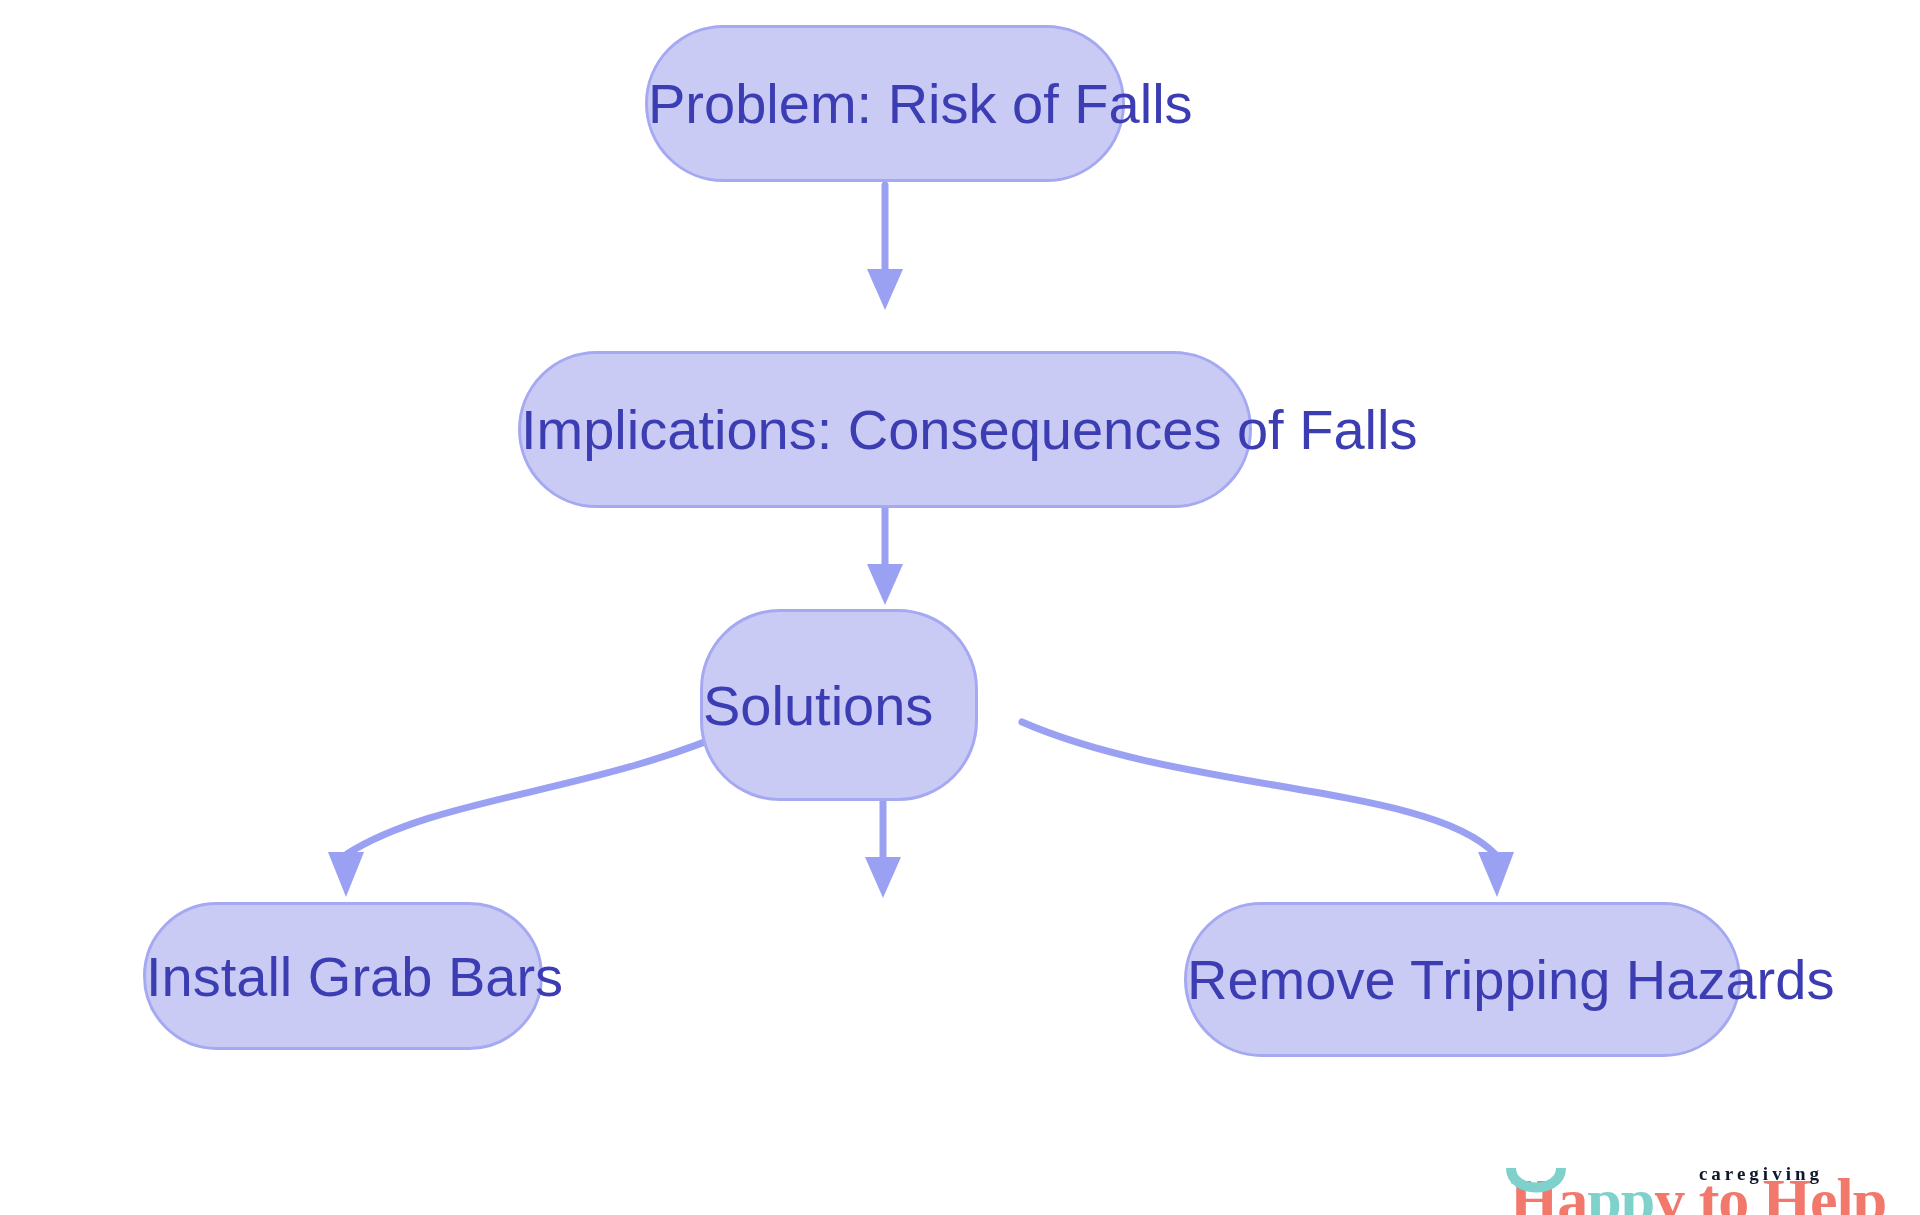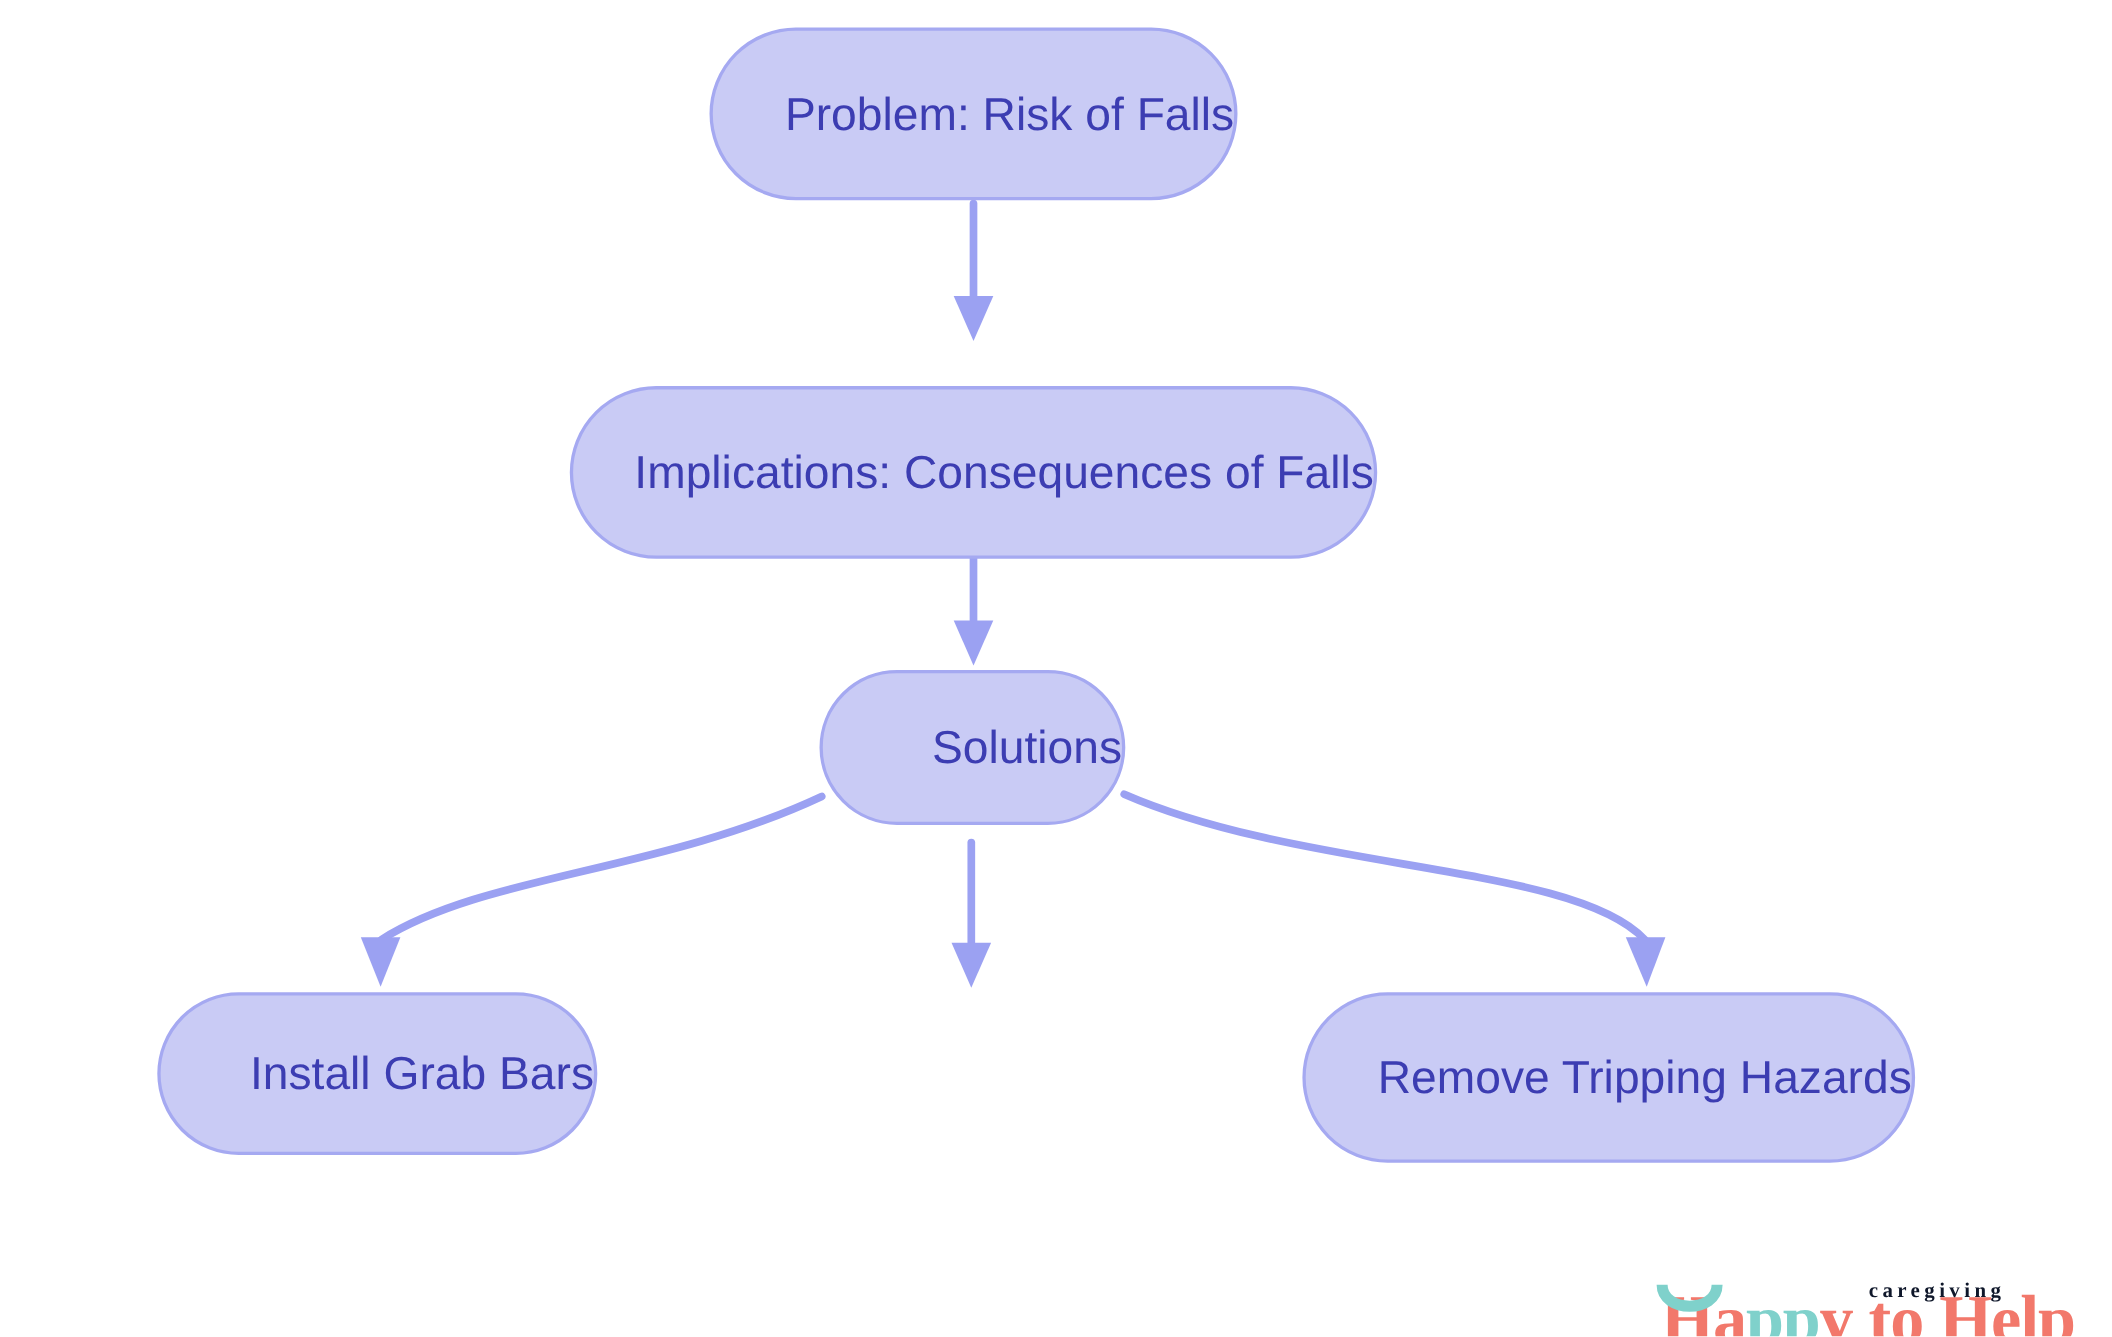--- a/index.html
+++ b/index.html
@@ -20,32 +20,32 @@
     fill: none;
     stroke: #9ba1f2;
     stroke-width: 7;
     stroke-linecap: round;
   }
   .arrows-layer polygon { fill: #9ba1f2; stroke: none; }
   .node {
     position: absolute;
     display: flex;
     align-items: center;
-    justify-content: flex-end;
+    justify-content: flex-start;
     background: #c9cbf5;
     border: 3px solid #a5a9f1;
     border-radius: 80px;
     box-sizing: border-box;
     color: #3c3db2;
-    font-size: 42px;
+    font-size: 56px;
     white-space: nowrap;
   }
   .n-problem      { left: 645px;  top: 25px;  width: 480px; height: 157px; }
   .n-implications { left: 518px;  top: 314px; width: 734px; height: 157px; margin-top: 37px; }
-  .n-solutions    { left: 745px;  top: 609px; width: 278px; height: 141px; }
+  .n-solutions    { left: 700px;  top: 609px; width: 278px; height: 192px; }
   .n-grab-bars    { left: 143px;  top: 902px; width: 400px; height: 148px; }
   .n-lighting     { left: 683px;  top: 902px; width: 398px; height: 155px; }
   .n-hazards      { left: 1184px; top: 902px; width: 557px; height: 155px; }
 
   .logo {
     position: absolute;
     left: 1423px;
     top: 1098px;
     width: 480px;
     height: 115px;

